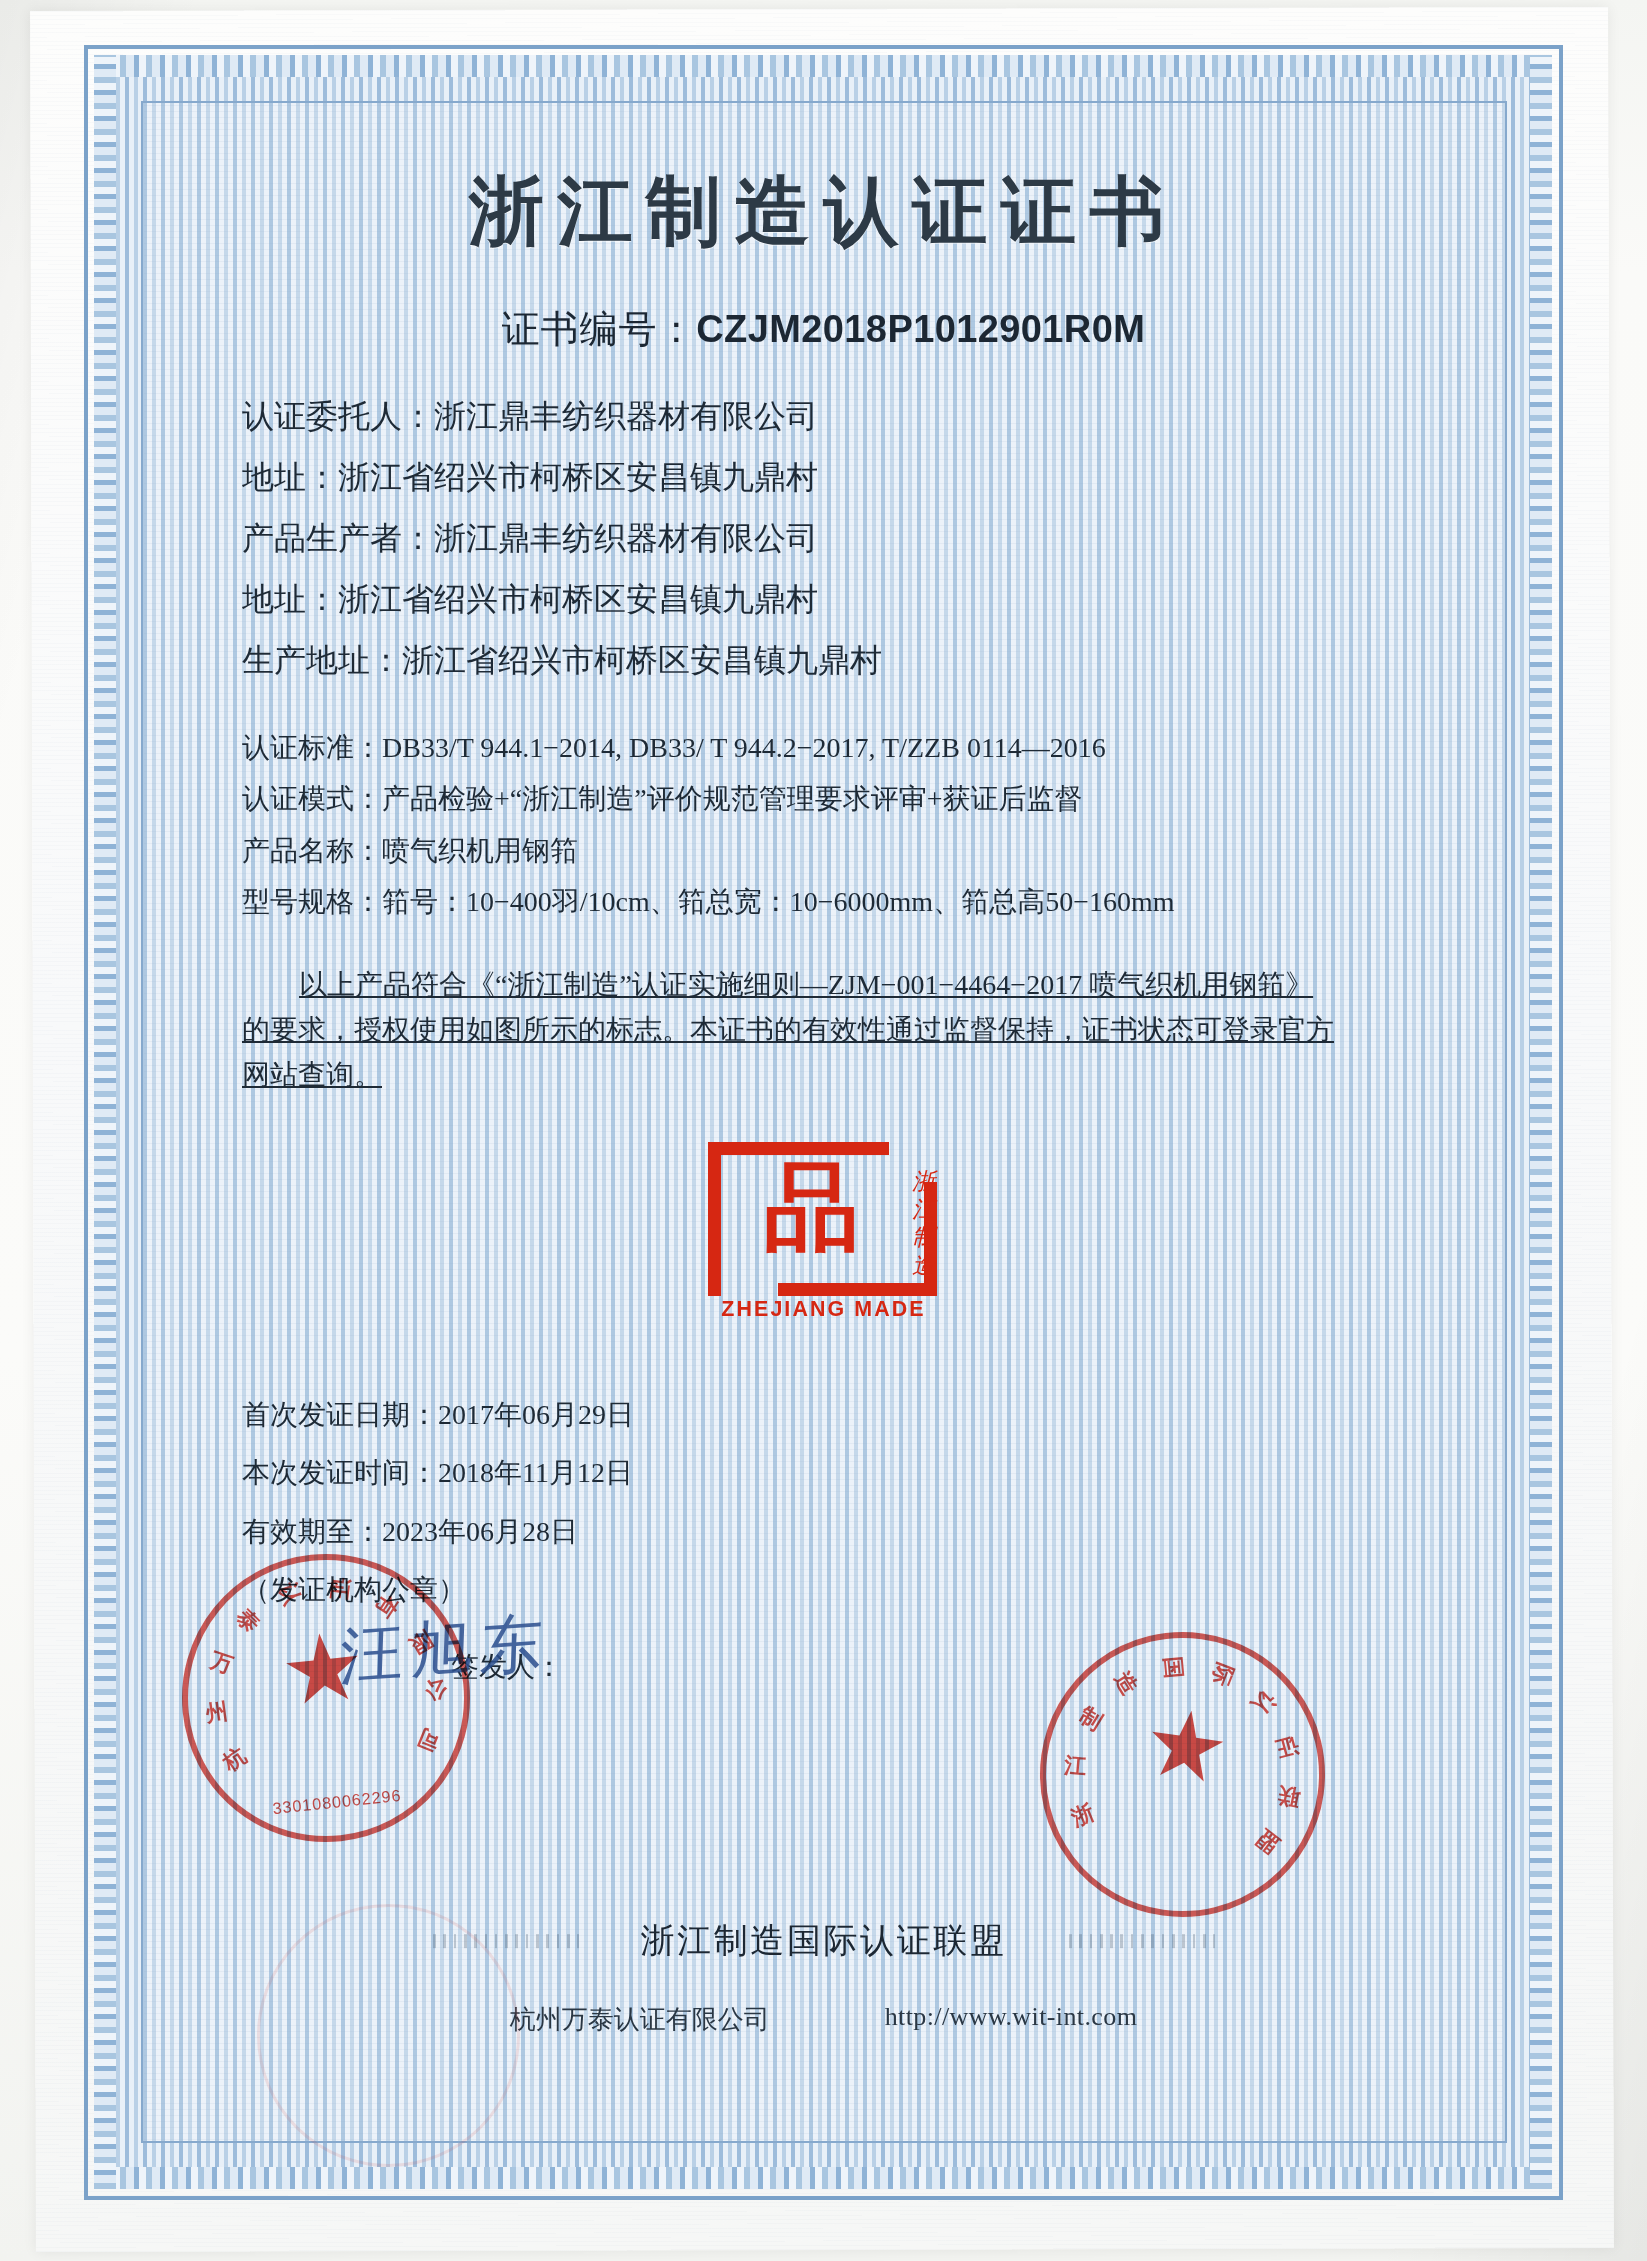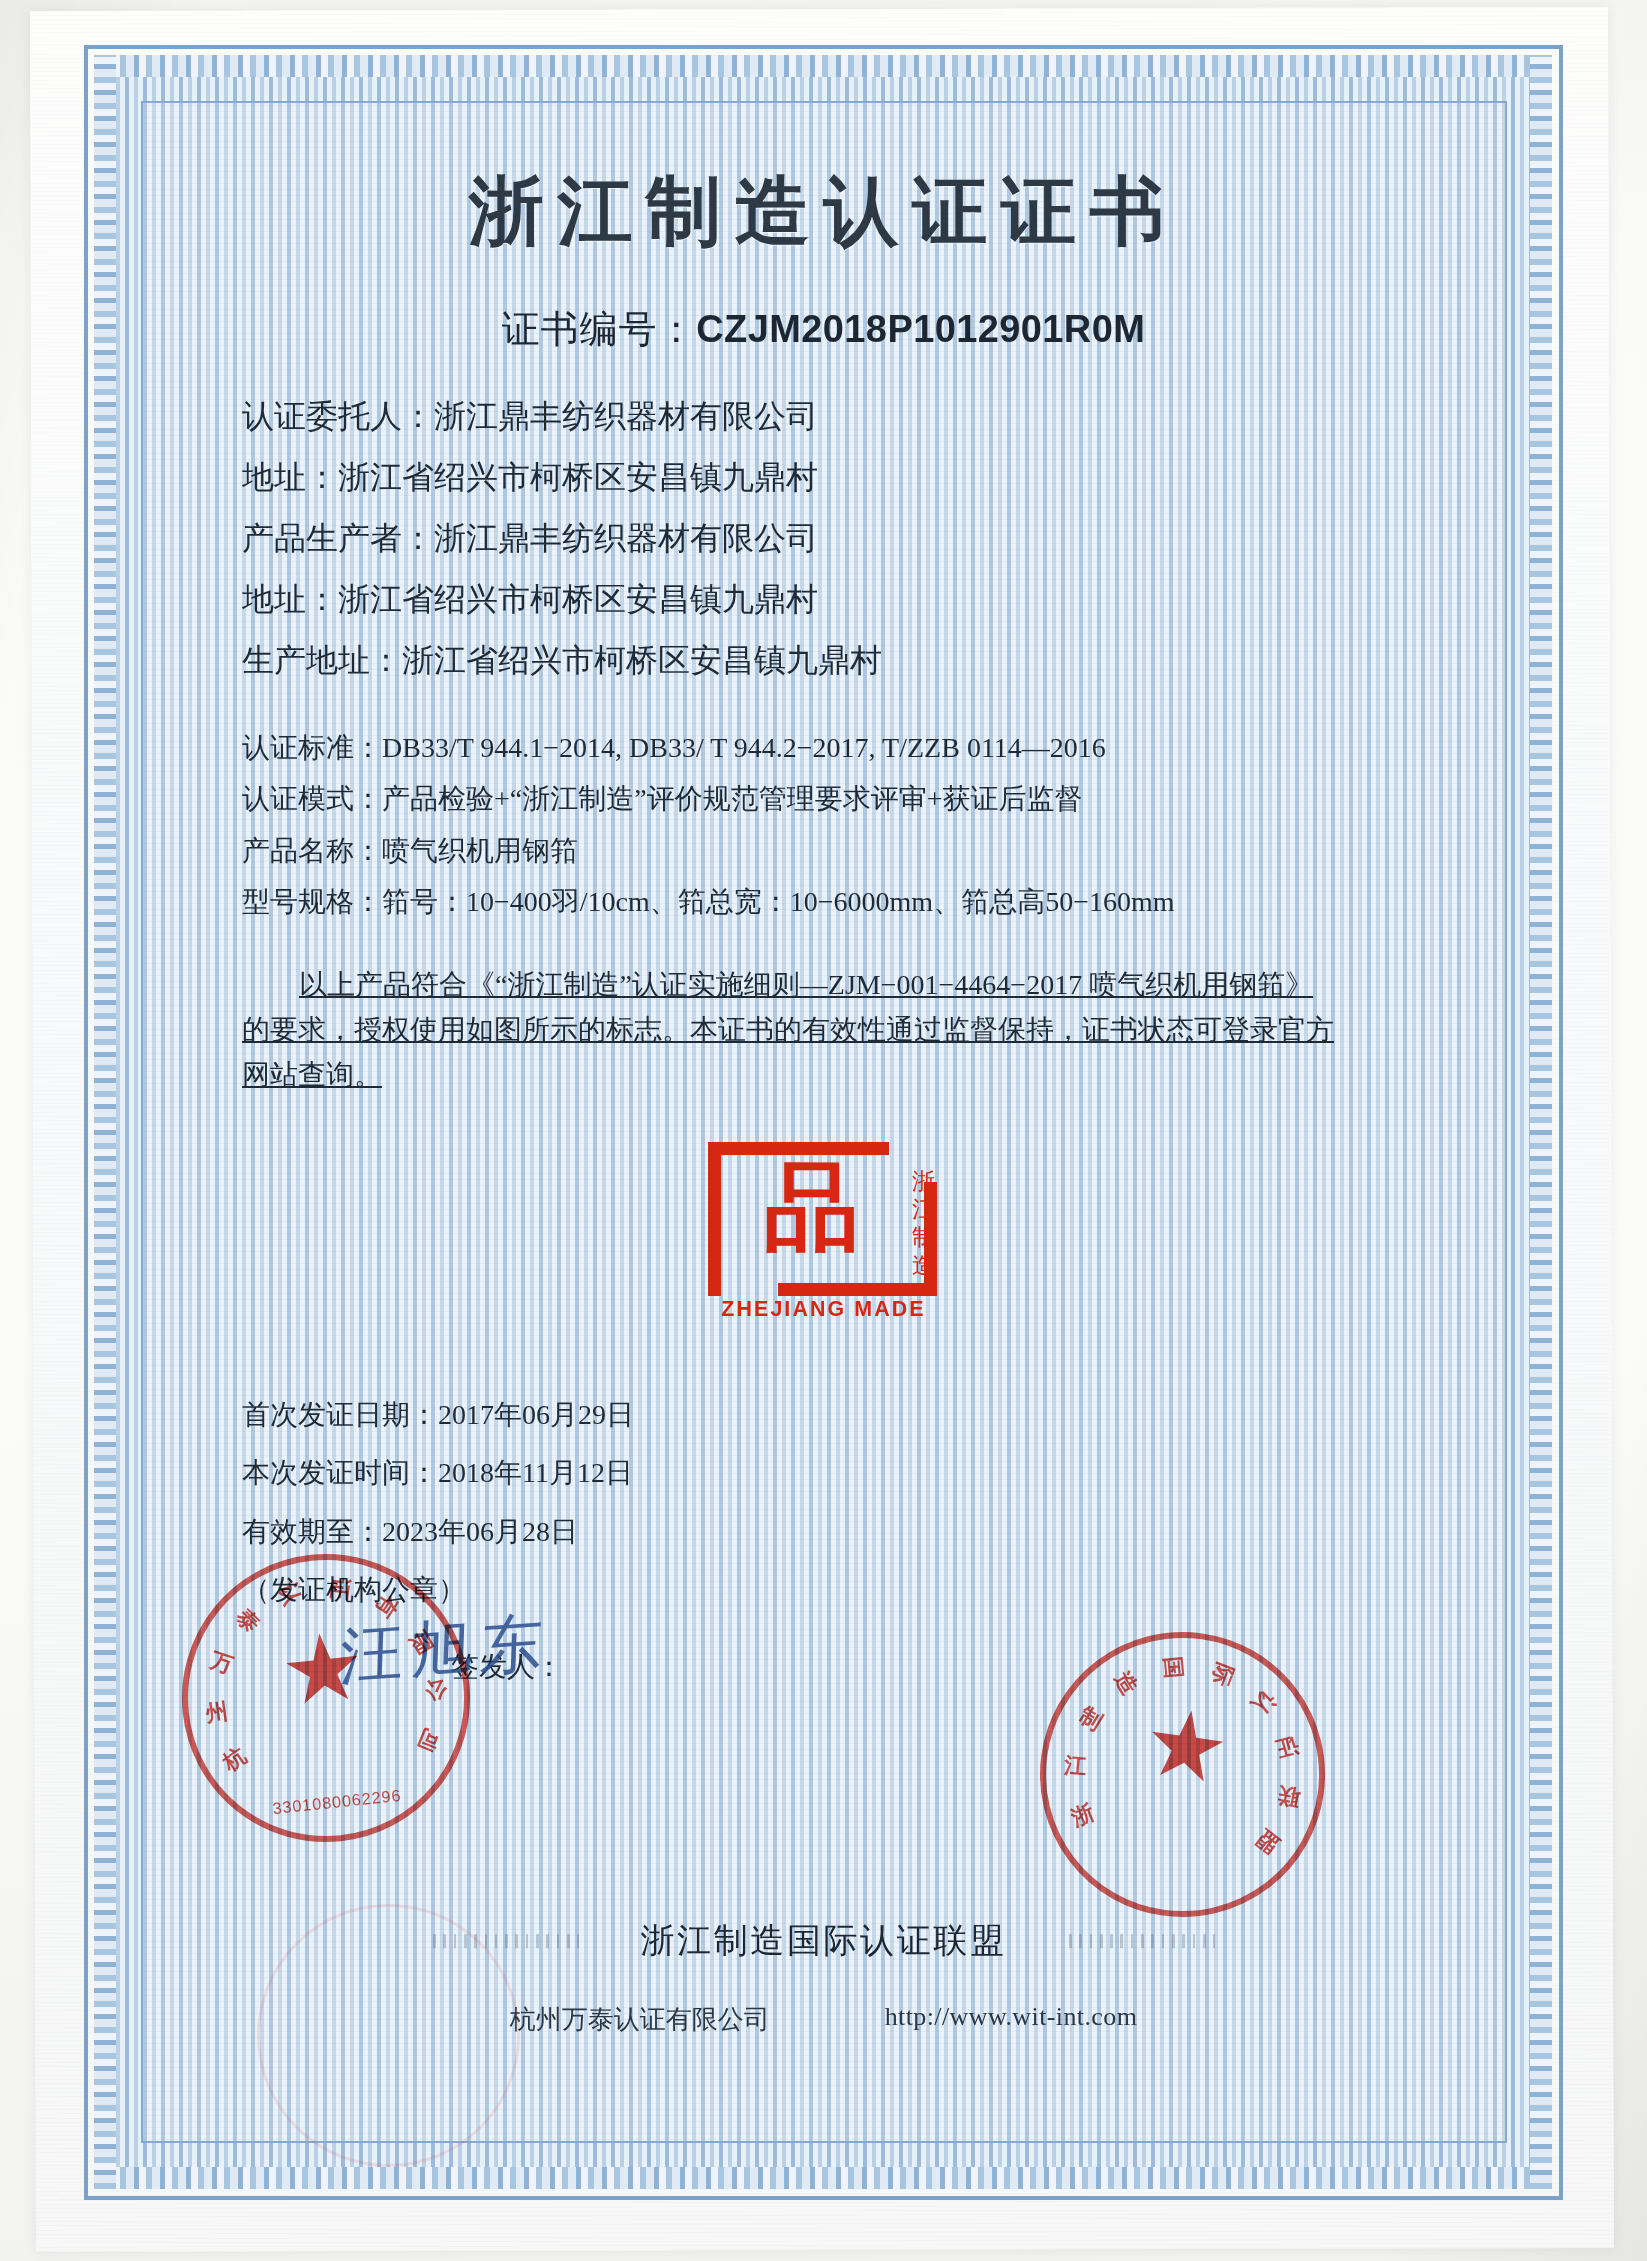--- a/index.html
+++ b/index.html
@@ -207,20 +207,21 @@
   .logo .side-text {
     position: absolute;
     right: 5.1px;
     top: 31px;
     width: 39px;
     font-size: 23px;
     line-height: 1.22;
     color: #d62712;
     text-align: center;
     letter-spacing: 0;
+    font-style: italic;
   }
   .logo .pinyin {
     position: absolute;
     left: 0;
     right: 0;
     top: 160px;
     text-align: center;
     font-family: "Liberation Sans", sans-serif;
     font-size: 21.4px;
     font-weight: 700;

